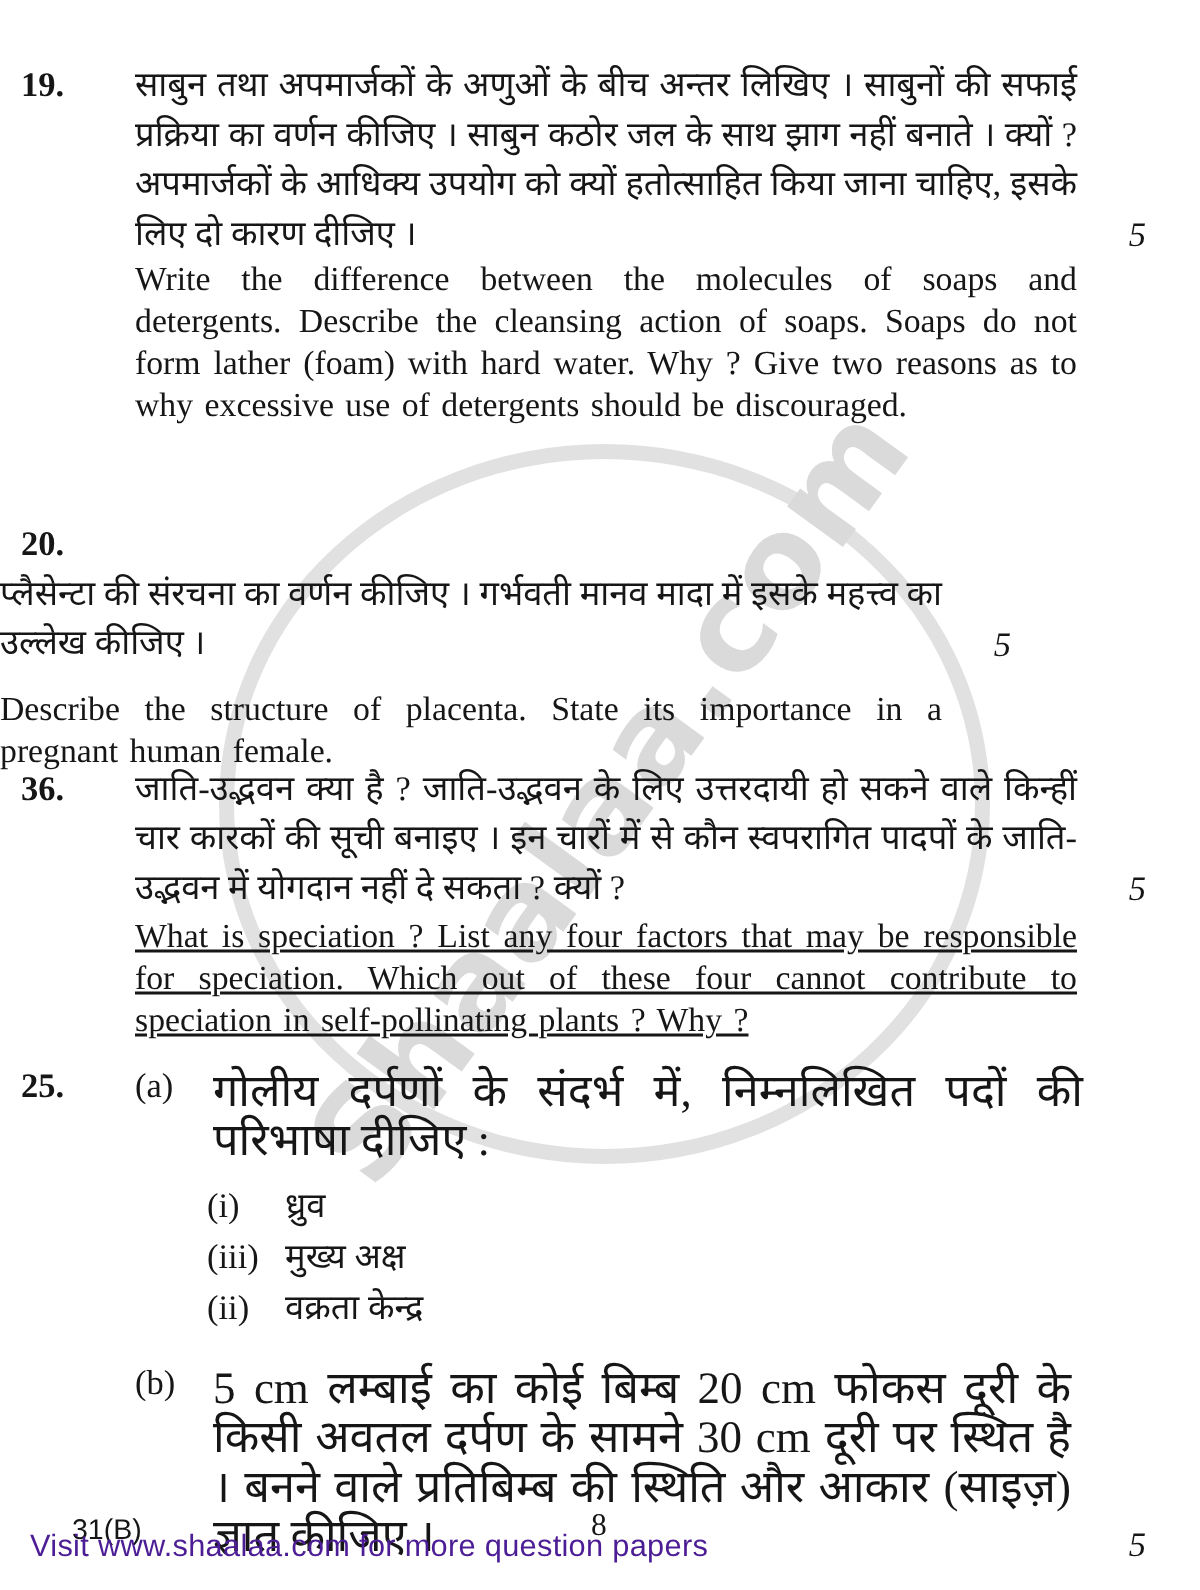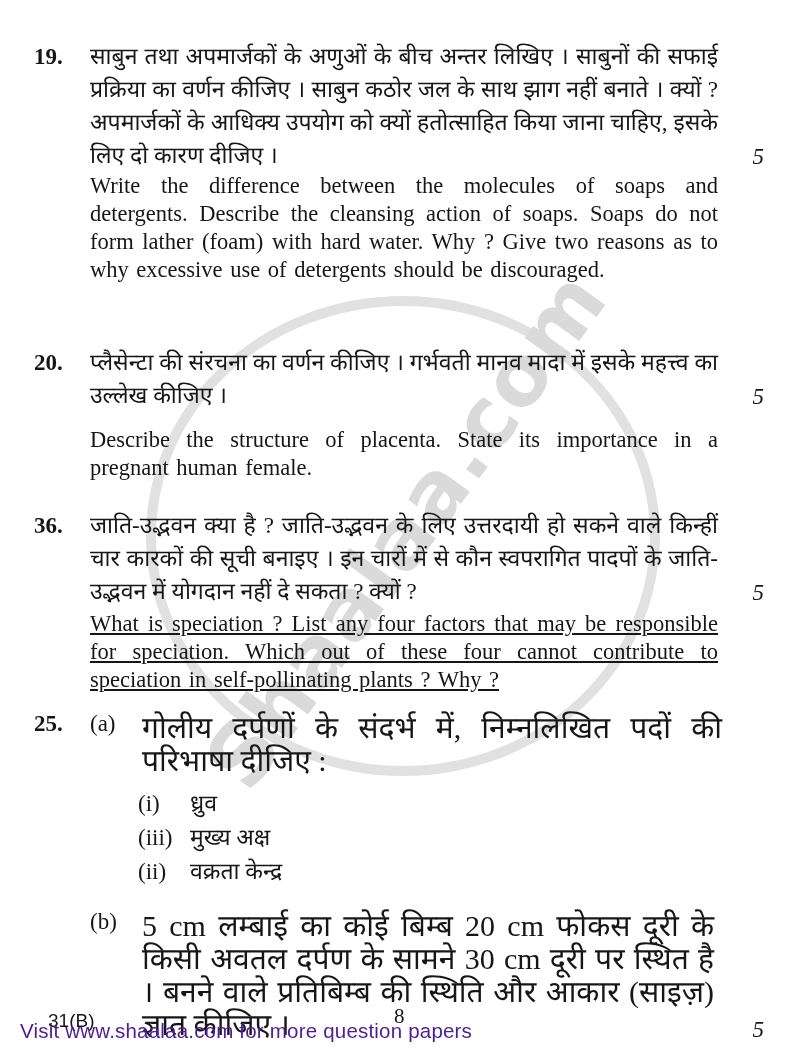--- a/index.html
+++ b/index.html
@@ -18,39 +18,39 @@
     position:absolute; left:406px; top:530px;
     transform:translate(-50%,-50%) rotate(-54deg);
     font-family:"DejaVu Sans","Liberation Sans",sans-serif;
     font-weight:700; font-size:84px; color:#dadada;
     letter-spacing:1px; white-space:nowrap;
   }
 
   
   .q { position:absolute; left:0; display:flex; width:762px; }
   .qnum {
-    width:90px; padding-left:34px; box-sizing:border-box;
+    width:90px; padding-left:14px; box-sizing:border-box;
     font-weight:700; font-size:23px; line-height:33px;
   }
   .qbody { width:628px; position:relative; }
   .hin-wrap { position:relative; }
   p.hindi {
     margin:0; font-size:23px; line-height:33px; text-align:justify;
   }
   p.eng {
     margin:0; font-size:22.5px; line-height:28px; text-align:justify;
     word-spacing:2px;
   }
   .marks {
     position:absolute; right:-46px; bottom:2px;
     font-style:italic; font-size:23px; line-height:26px;
   }
   #q19 { top:40px; }
   #q19 p.eng { margin-top:0; }
-  #q20 { top:346px; }
+  #q20 { top:346px;flex-direction:column; }
   #q20 p.eng { margin-top:14px; }
   #q21 { top:509px; }
   #q21 p.eng { margin-top:2px;text-decoration:underline; }
   #q22 { top:707px; }
 
   .part { display:flex; position:relative; }
   .plabel { width:48px; font-size:23px; line-height:33px; flex:none; }
   .ptext  { margin:4px; font-size:30px; line-height:33px; text-align:justify; width:580px; }
   .items  { margin-top:10px; }
   .item   { display:flex; font-size:23px; line-height:34px; }

